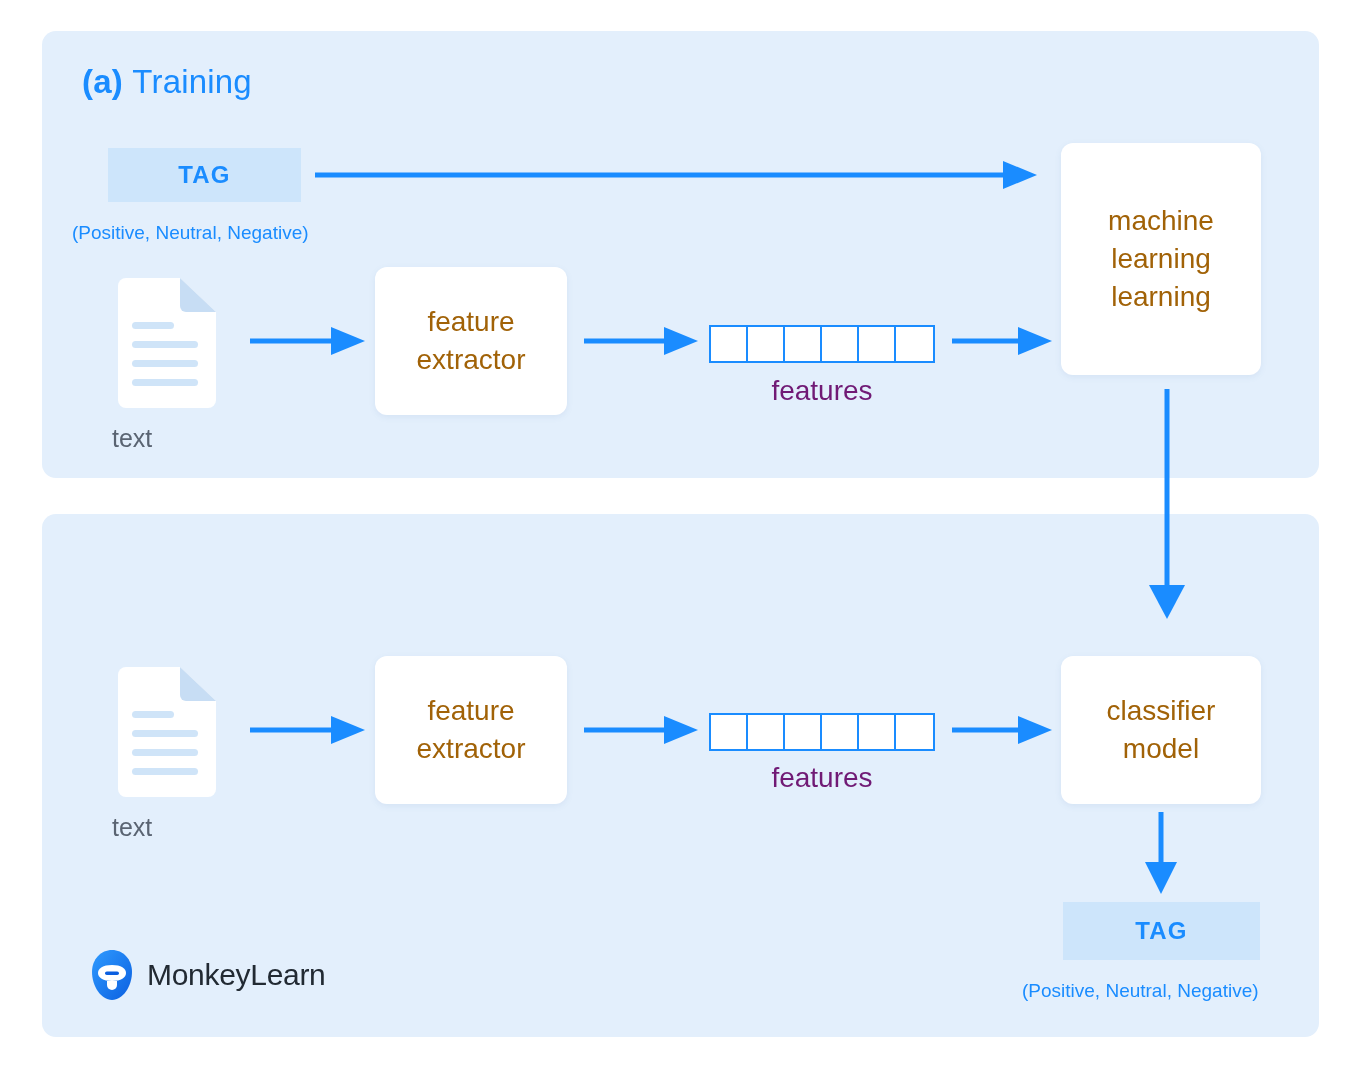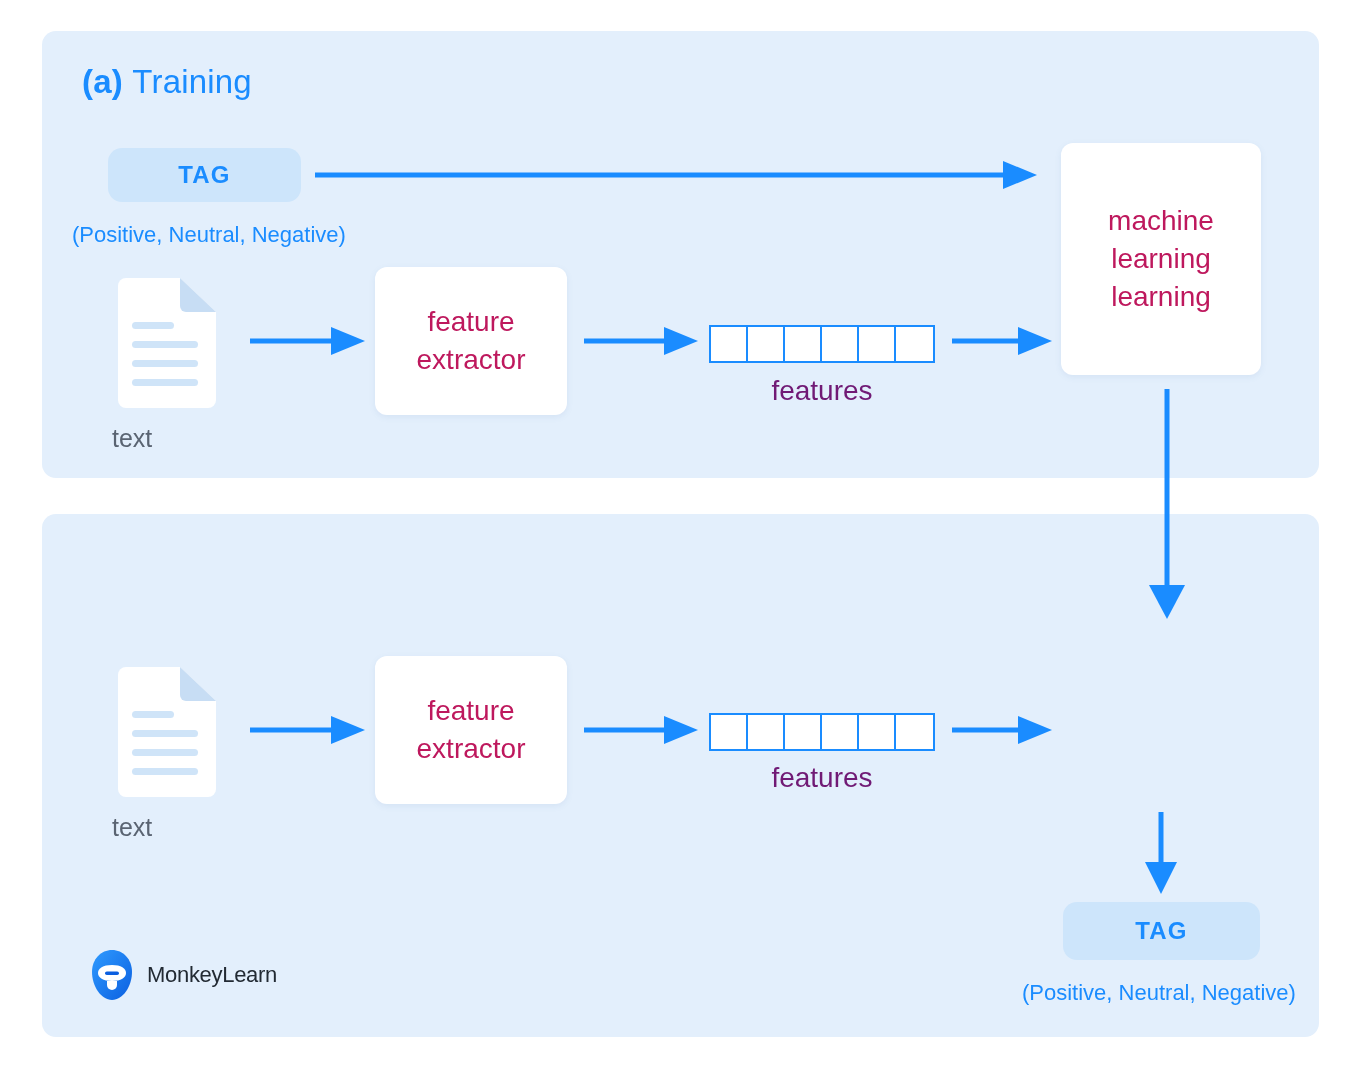--- a/index.html
+++ b/index.html
@@ -40,47 +40,47 @@
   }
   .panel-title .lbl { font-weight: 700; }
   .panel-title .txt { font-weight: 400; }
   #title-training  { left: 70px; top: 63px; }
   #title-prediction{ left: 70px; top: 561px; }
 
   
   .tag-badge {
     position: absolute;
     background: #cde5fb;
-    border-radius: 14px;
+    border-radius: 0;
     color: #1a8cff;
     font-size: 24px;
     font-weight: 700;
     letter-spacing: 1.2px;
     display: flex;
     align-items: center;
     justify-content: center;
   }
   .tag-caption {
     position: absolute;
     color: #1a8cff;
-    font-size: 22px;
+    font-size: 19px;
     white-space: nowrap;
   }
   #tag-train      { left: 96px;  top: 148px; width: 193px; height: 54px; }
   #tag-train-cap  { left: 60px;  top: 222px; }
   #tag-predict    { left: 1051px; top: 902px; width: 197px; height: 58px; }
   #tag-predict-cap{ left: 1010px; top: 980px; }
 
   
   .wbox {
     position: absolute;
     background: #ffffff;
     border-radius: 12px;
     box-shadow: 0 2px 6px rgba(90,130,180,0.10);
-    color: #be185d;
+    color: #a16207;
     font-size: 28px;
     line-height: 1.36;
     text-align: center;
     display: flex;
     align-items: center;
     justify-content: center;
   }
   #box-feature-extractor-1 { left: 363px;  top: 267px; width: 192px; height: 148px; }
   #box-feature-extractor-2 { left: 363px;  top: 656px; width: 192px; height: 148px; }
   #box-ml-algorithm        { left: 1049px; top: 143px; width: 200px; height: 232px; }
@@ -147,21 +147,21 @@
   #logo-monkeylearn {
     position: absolute;
     left: 78px;
     top: 950px;
     display: flex;
     align-items: center;
     gap: 13px;
   }
   #logo-monkeylearn .logo-text {
     color: #222a33;
-    font-size: 22px;
+    font-size: 30px;
     font-weight: 400;
     letter-spacing: -0.3px;
   }
 </style>
 </head>
 <body>
 
 <div class="stage">
 
   <div class="panel" id="panel-training"></div>
@@ -274,20 +274,26 @@
     <div class="cell"></div>
     <div class="cell"></div>
   </div>
   <div class="features-label" id="features-label-2">features</div>
 
   <svg class="arrow-h" style="left:940px; top:716px; width:100px;" viewBox="0 0 100 28">
     <line x1="0" y1="14" x2="70" y2="14" stroke="#1a8cff" stroke-width="5"></line>
     <polygon points="66,0 100,14 66,28" fill="#1a8cff"></polygon>
   </svg>
 
+  <div class="wbox" id="box-classifier-model">
+    <div>
+      <div>classifier</div>
+      <div>model</div>
+    </div>
+  </div>
 
   <svg class="arrow-v" style="left:1129px; top:812px; width:40px; height:82px;" viewBox="0 0 40 82">
     <line x1="20" y1="0" x2="20" y2="54" stroke="#1a8cff" stroke-width="5"></line>
     <polygon points="4,50 36,50 20,82" fill="#1a8cff"></polygon>
   </svg>
 
   <div class="tag-badge" id="tag-predict">
     <span>TAG</span>
   </div>
   <div class="tag-caption" id="tag-predict-cap">(Positive, Neutral, Negative)</div>

